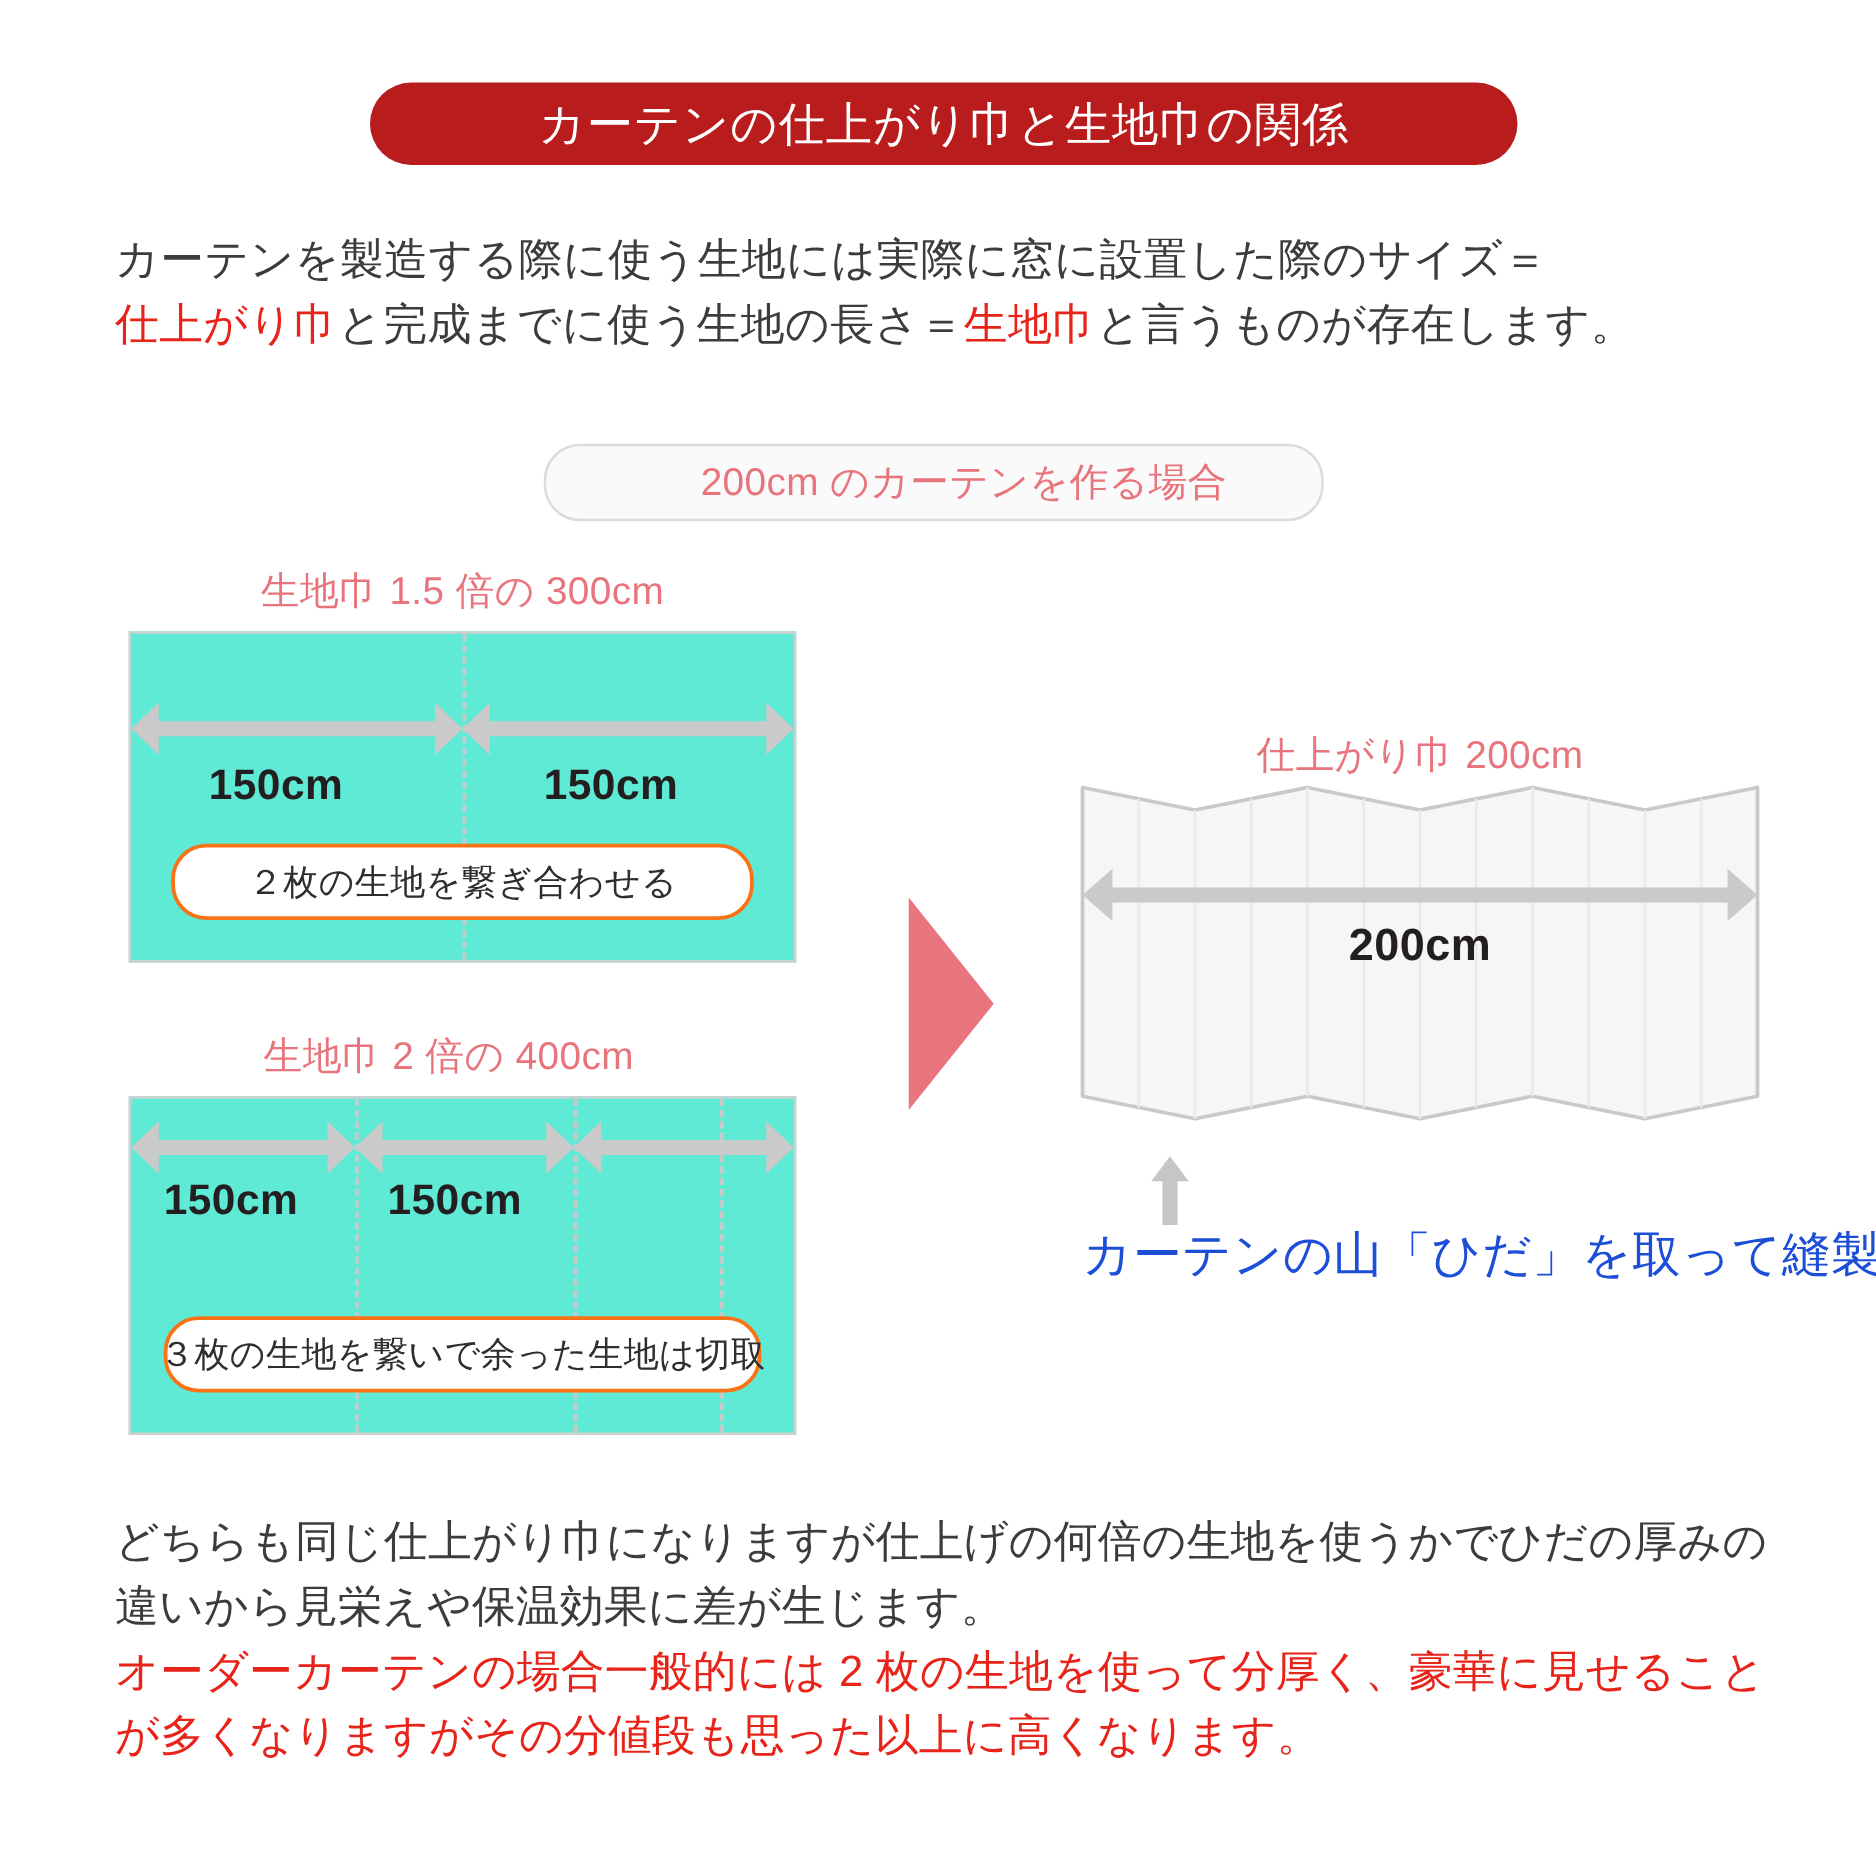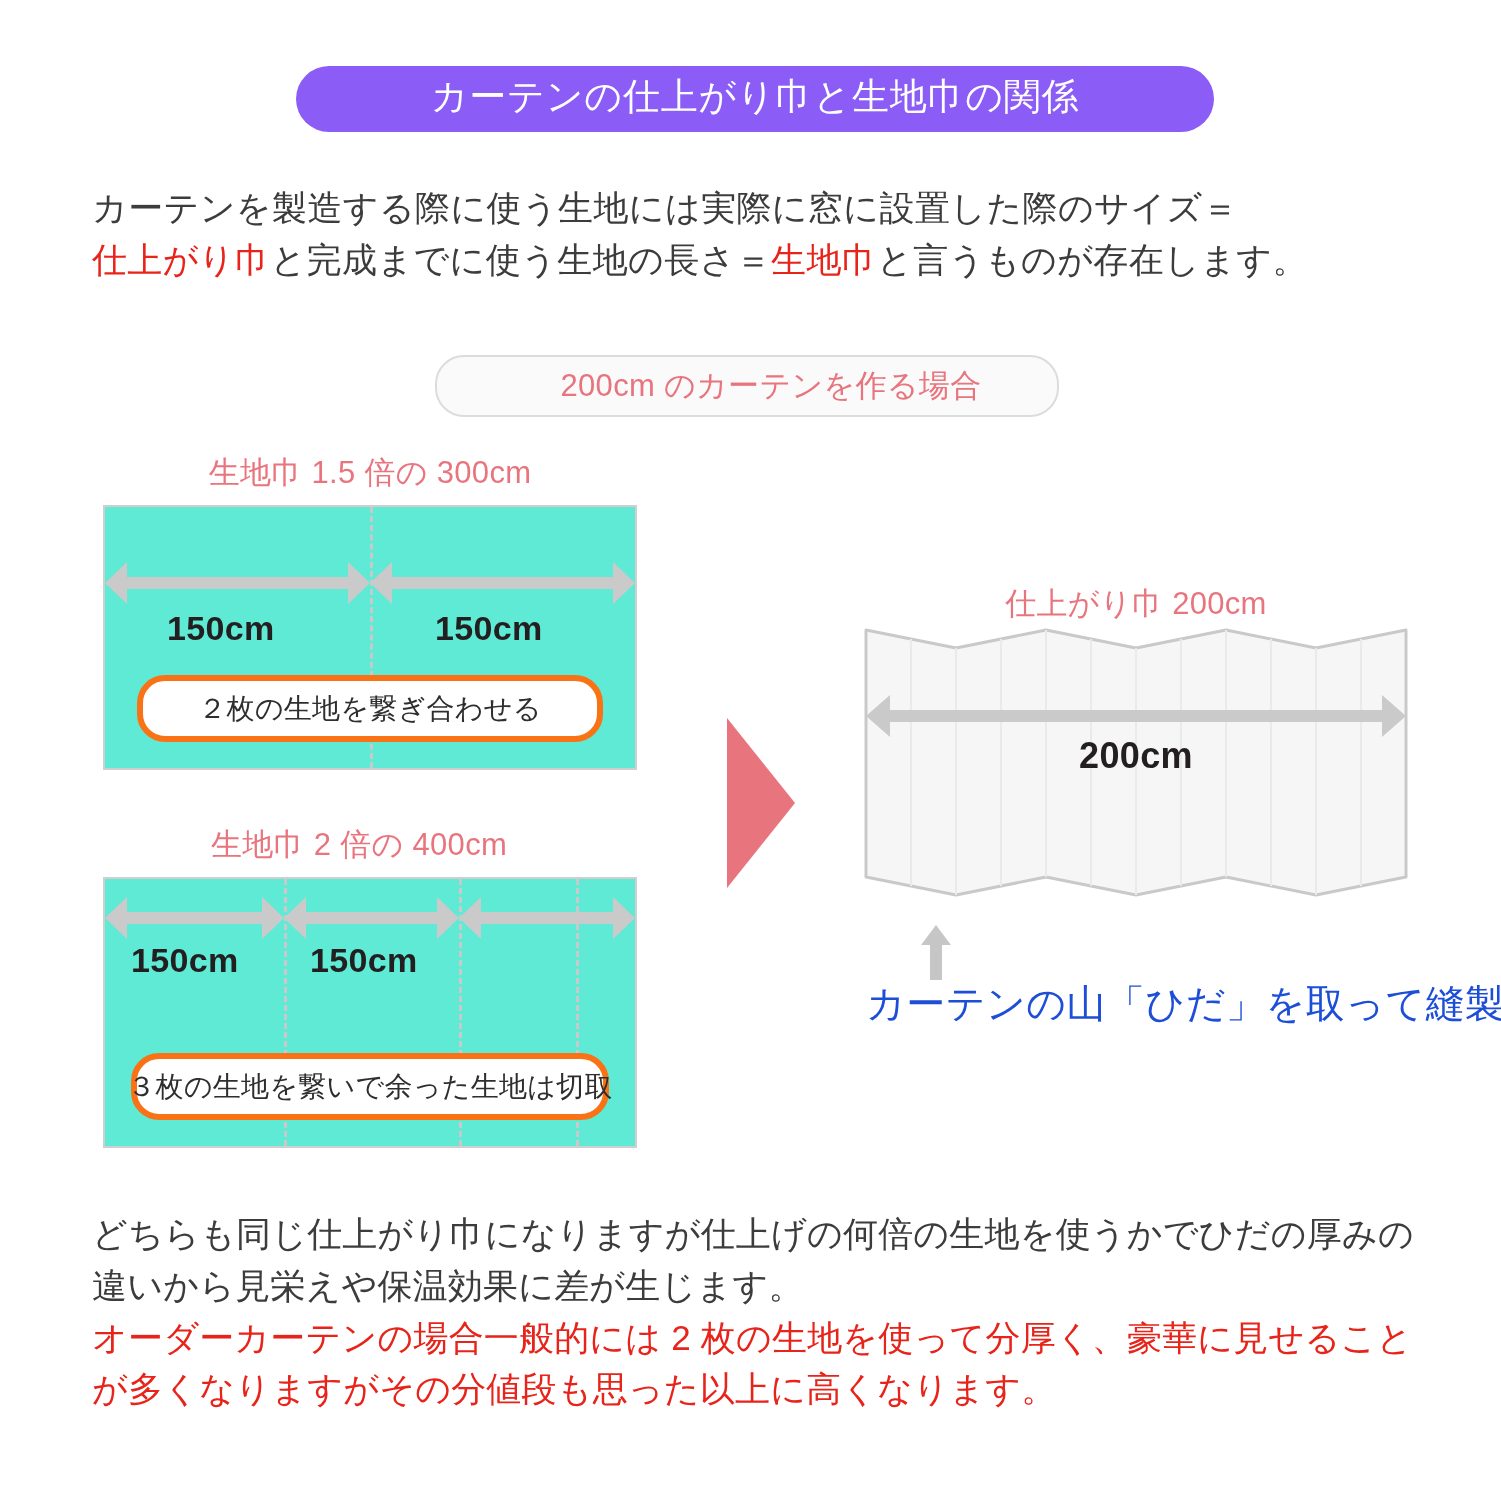--- a/index.html
+++ b/index.html
@@ -15,26 +15,25 @@
     overflow: hidden;
   }
 
   
   .title-banner {
     position: absolute;
     left: 296px;
     top: 66px;
     width: 918px;
     height: 66px;
-    background: #8b5cf6;
+    background: #b91c1c;
     border-radius: 33px;
     display: flex;
     align-items: center;
     justify-content: center;
-    font-family: Liberation Mono, monospace;
   }
   .title-banner .title-text {
     color: #ffffff;
     font-size: 37px;
     letter-spacing: 0.02em;
     line-height: 1;
     font-weight: 400;
   }
 
   
@@ -140,21 +139,21 @@
     color: #231f20;
     font-size: 34px;
     font-weight: bold;
     letter-spacing: 0.01em;
     white-space: nowrap;
   }
 
   .note-pill {
     position: absolute;
     background: #ffffff;
-    border: 6px solid #f97316;
+    border: 3px solid #f97316;
     border-radius: 28px;
     height: 55px;
     display: flex;
     align-items: center;
     justify-content: center;
   }
   .note-pill .note-text {
     color: #2e2e2e;
     font-size: 28px;
     letter-spacing: 0.01em;

